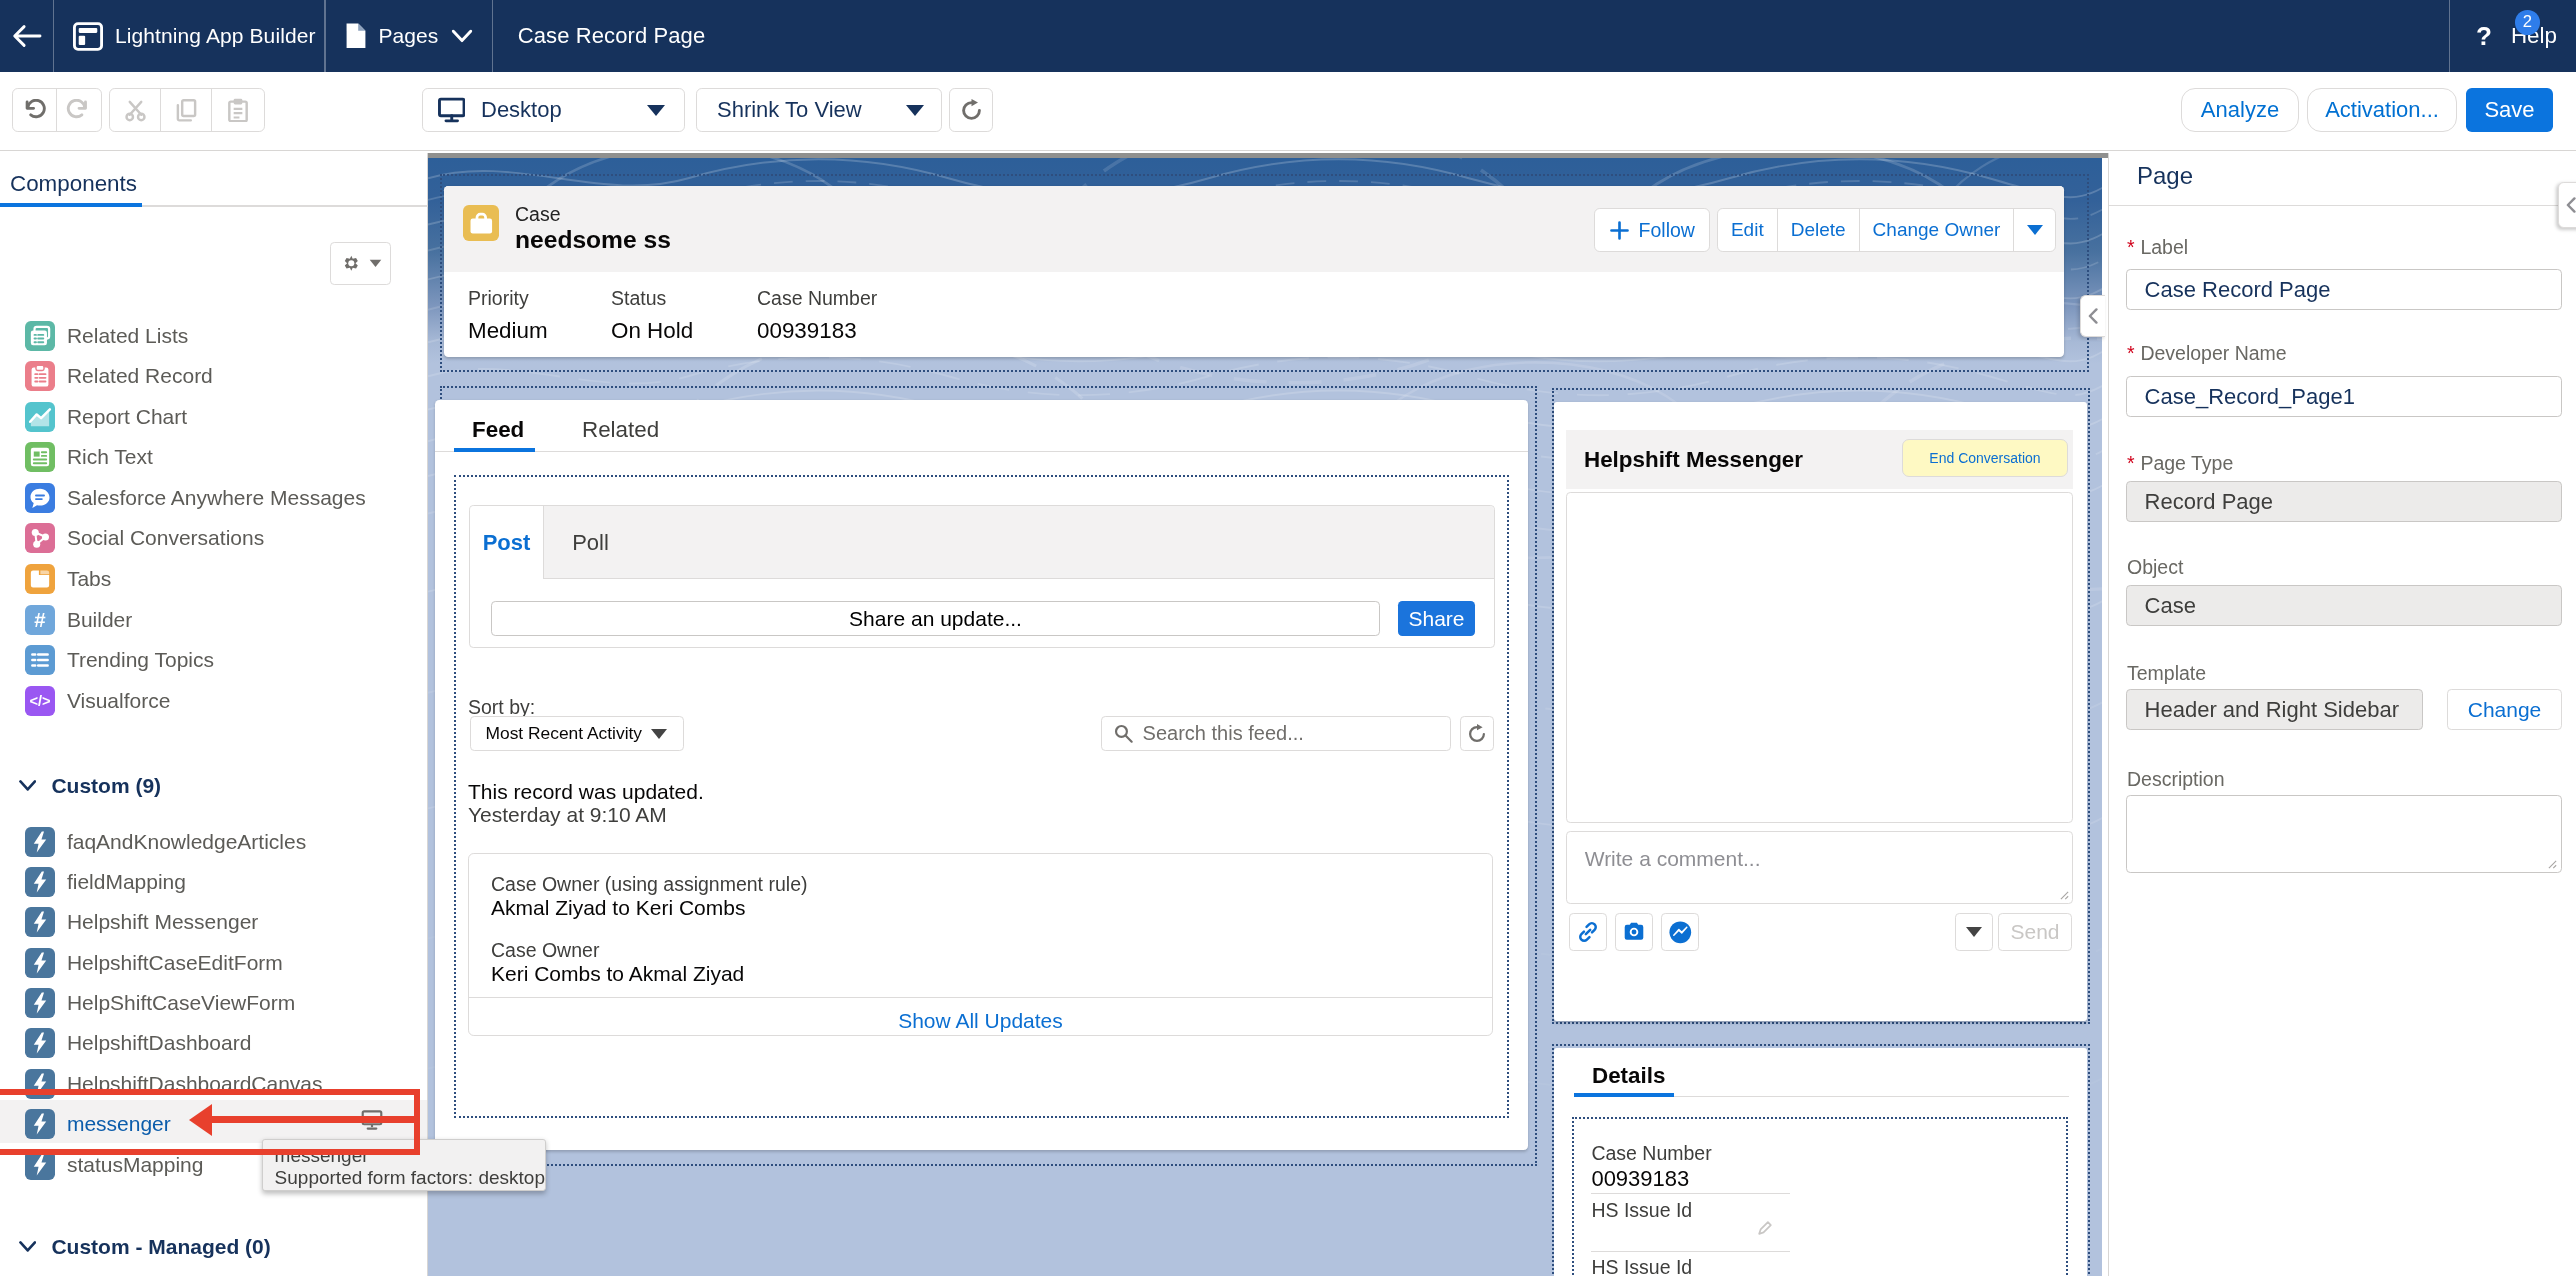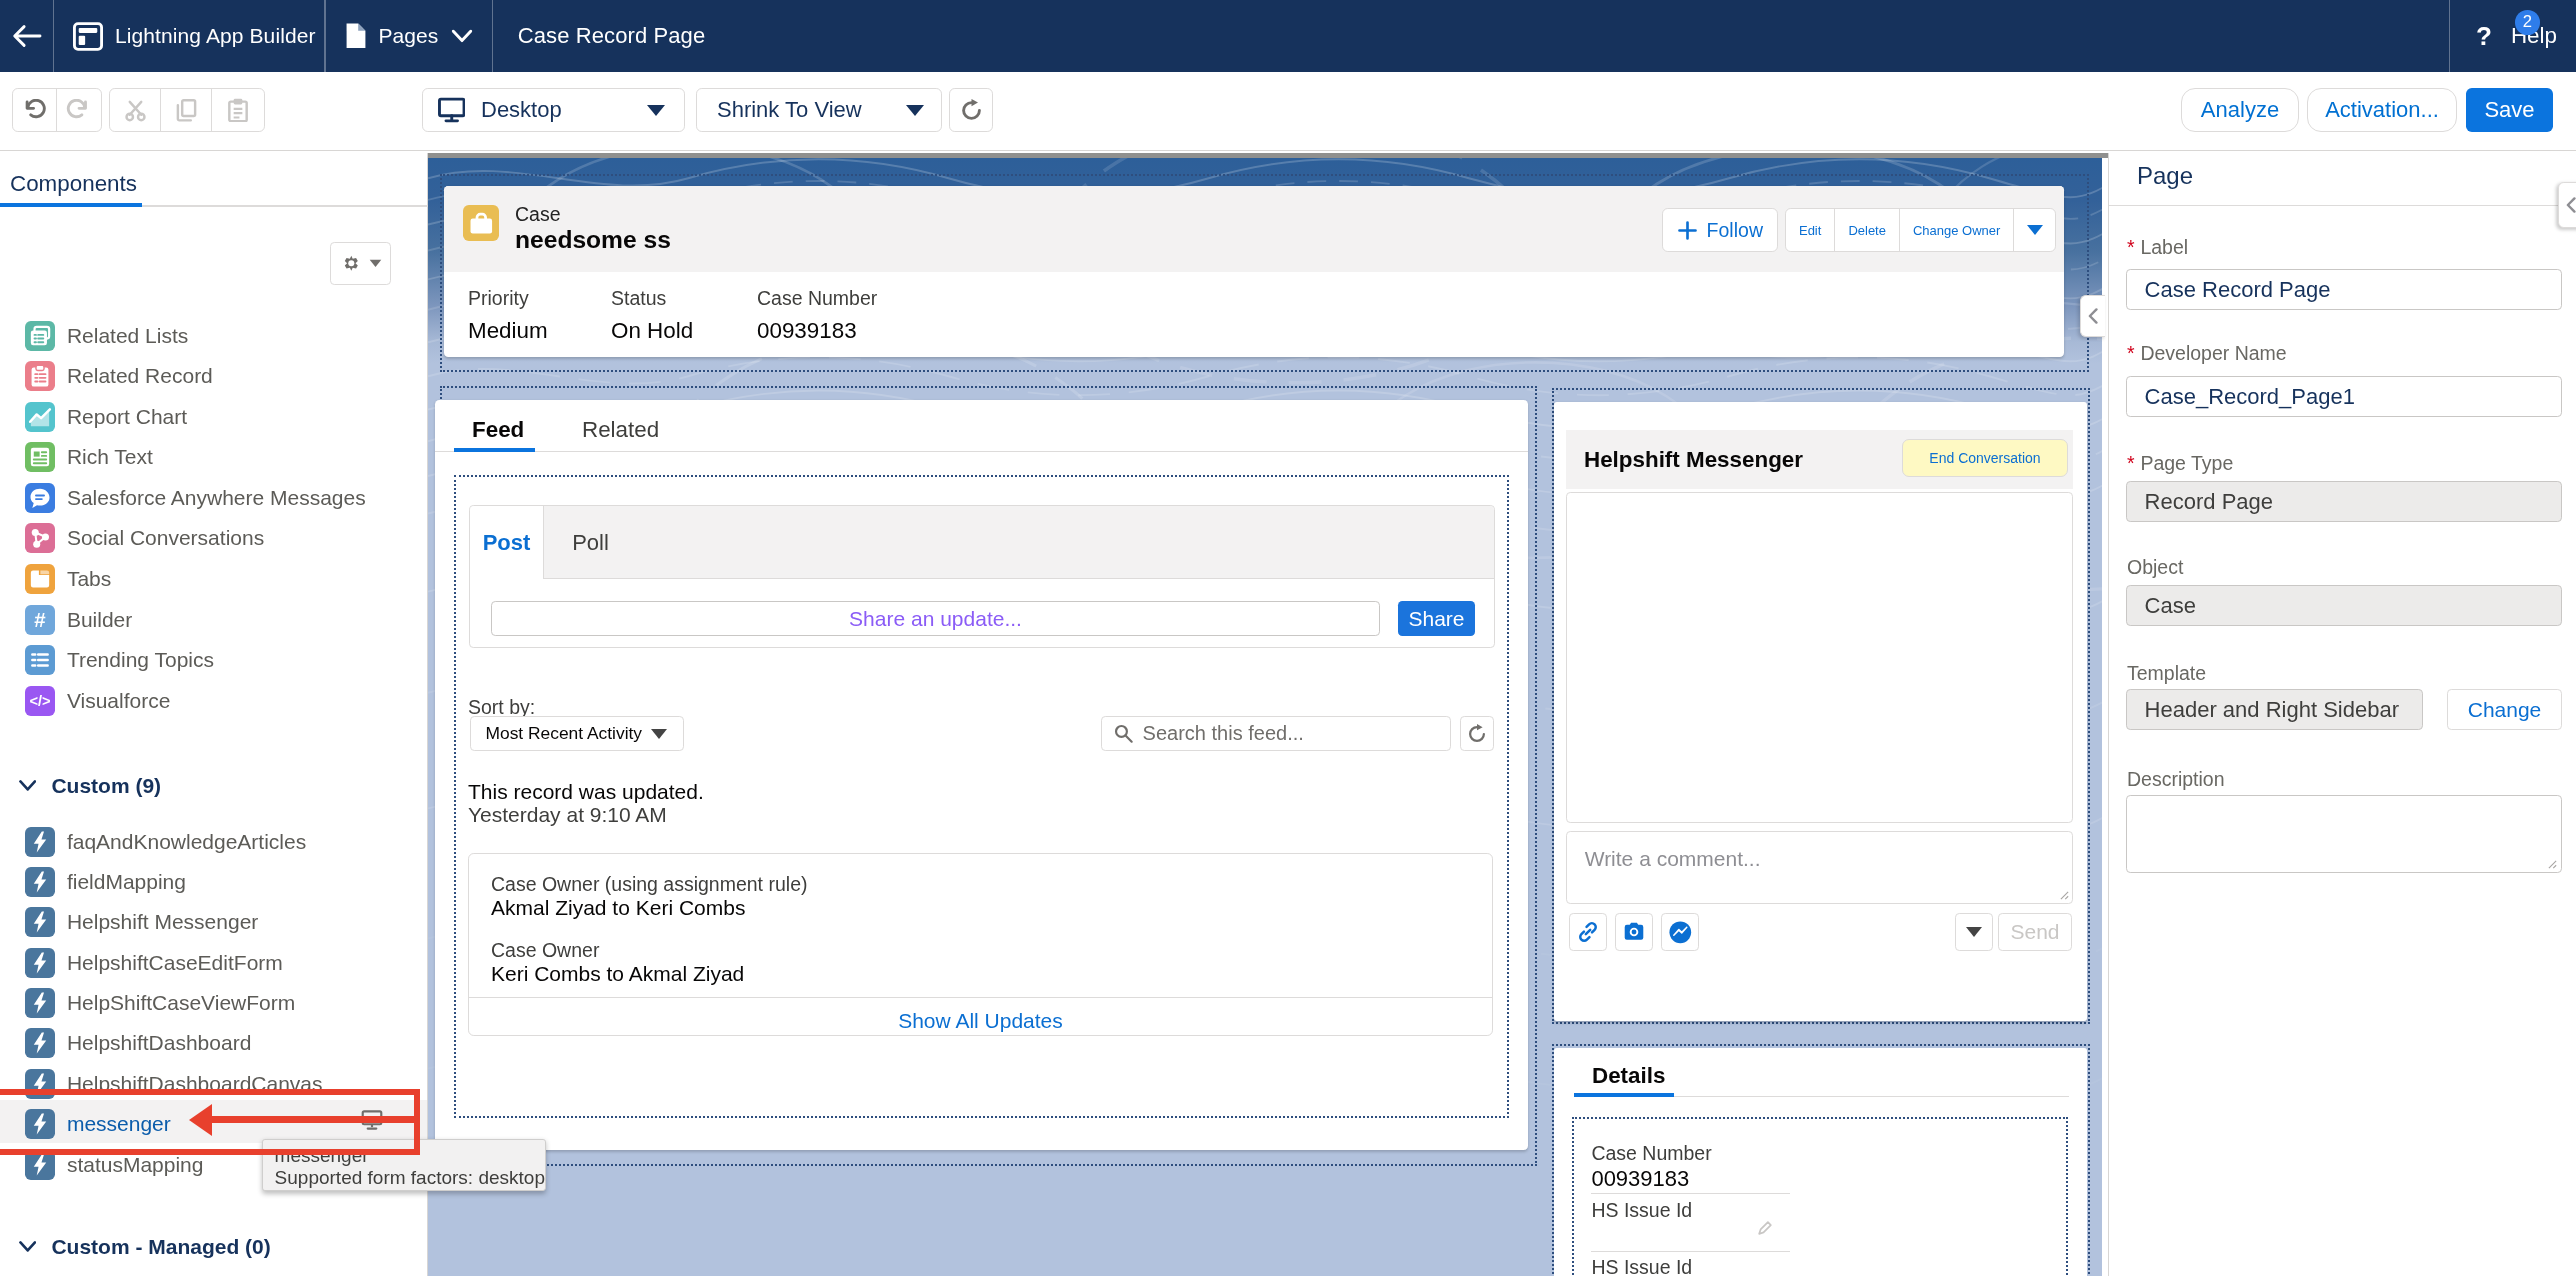--- a/index.html
+++ b/index.html
@@ -60,21 +60,21 @@
 .card { position:absolute; background:#fff; border-radius:4.3px; box-shadow:0 1.4px 2.9px rgba(0,0,0,0.18); }
 
 
 .hl-head { position:absolute; left:0; top:0; right:0; height:86px; background:#f3f2f2; border-radius:4.3px 4.3px 0 0; }
 .hl-caseicon { position:absolute; left:19px; top:19px; width:36px; height:36px; border-radius:5.8px; background:#e9bd53; display:flex; align-items:center; justify-content:center; }
 .hl-objlbl { position:absolute; left:71px; top:17.4px; font-size:19.5px; color:#232323; }
 .hl-title { position:absolute; left:71px; top:40px; font-size:24.6px; font-weight:700; color:#080707; }
 .hl-actions { position:absolute; top:22.4px; right:8px; display:flex; gap:6.5px; }
 .hl-btn { height:44px; padding:0 14.5px; background:#fff; border:1.4px solid #dddbda; border-radius:5.8px; display:flex; align-items:center; justify-content:center; color:#0b6fd2; font-size:19.5px; white-space:nowrap; }
 .hl-group { height:44px; background:#fff; border:1.4px solid #dddbda; border-radius:5.8px; display:flex; }
-.hl-group .cell { height:100%; display:flex; align-items:center; justify-content:center; color:#0b6fd2; font-size:13px; border-right:1.4px solid #dddbda; white-space:nowrap; padding:0 13px; }
+.hl-group .cell { height:100%; display:flex; align-items:center; justify-content:center; color:#0b6fd2; font-size:19px; border-right:1.4px solid #dddbda; white-space:nowrap; padding:0 13px; }
 .hl-group .cell:last-child { border-right:none; }
 .fld { position:absolute; top:101px; }
 .fld .flbl { font-size:19.5px; color:#3e3e3c; }
 .fld .fval { font-size:22.4px; color:#080707; margin-top:8px; }
 
 
 .tabrow-line { position:absolute; background:#dddbda; height:1.4px; }
 .tab-active-bar { position:absolute; height:4.3px; background:#0b74de; }
 .inner-region { position:absolute; border:2.2px dotted #2e4e7e; }
 .publisher { position:absolute; border:1.4px solid #dddbda; border-radius:4.3px; background:#fff; }
@@ -518,21 +518,21 @@
       <div class="tabrow-line" style="left:0; top:51px; width:1093px;"></div>
       <div class="tab-active-bar" style="left:19px; top:48px; width:81px;"></div>
 
       <div class="inner-region" style="left:19px; top:75px; width:1055px; height:643px;"></div>
 
       <div class="publisher" style="left:34px; top:105px; width:1026px; height:143px;">
         <div class="pub-tabs"></div>
         <div class="pub-tab-active">Post</div>
         <div class="pub-tab">Poll</div>
         <div class="inputbox" style="left:21px; top:95px; width:889px; height:35px; display:flex; align-items:center; justify-content:center;">
-          <span style="font-size:21px; color:#8b5cf6;">Share an update...</span>
+          <span style="font-size:21px; color:#000000;">Share an update...</span>
         </div>
         <div class="share-btn" style="left:928px; top:95px; width:77px; height:35px;">Share</div>
       </div>
 
       <div style="position:absolute; left:33px; top:296px; font-size:19.5px; color:#3e3e3c;">Sort by:</div>
       <div class="ddl" style="left:35px; top:316px; width:214px; height:35px;">
         <span style="font-size:17.4px; color:#080707; margin-left:14.5px; white-space:nowrap;">Most Recent Activity</span>
         <span class="small-caret" style="position:absolute; right:16px;"></span>
       </div>
       <div class="ddl" style="left:666px; top:316px; width:350px; height:35px;">

